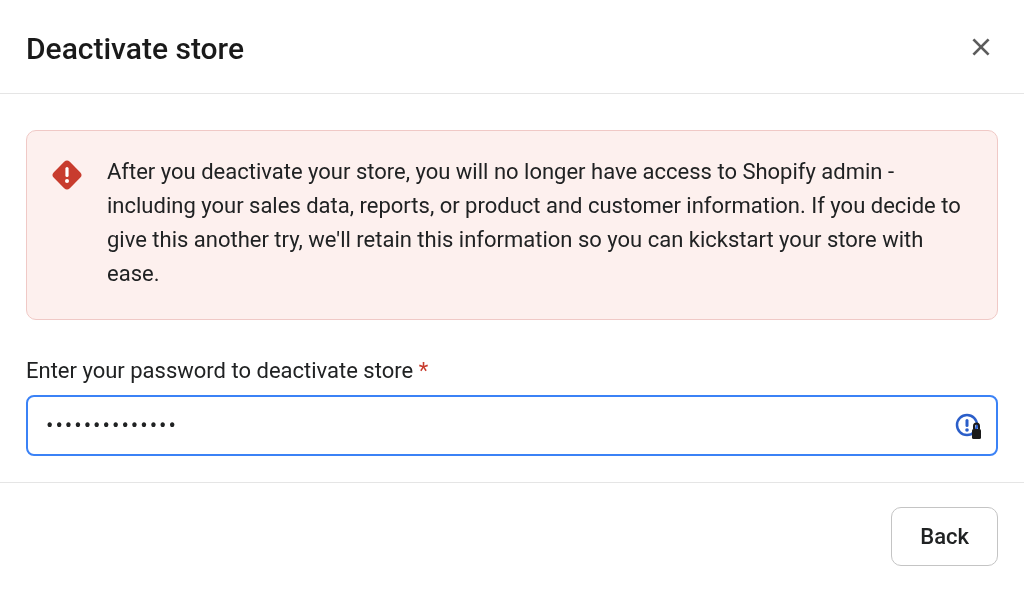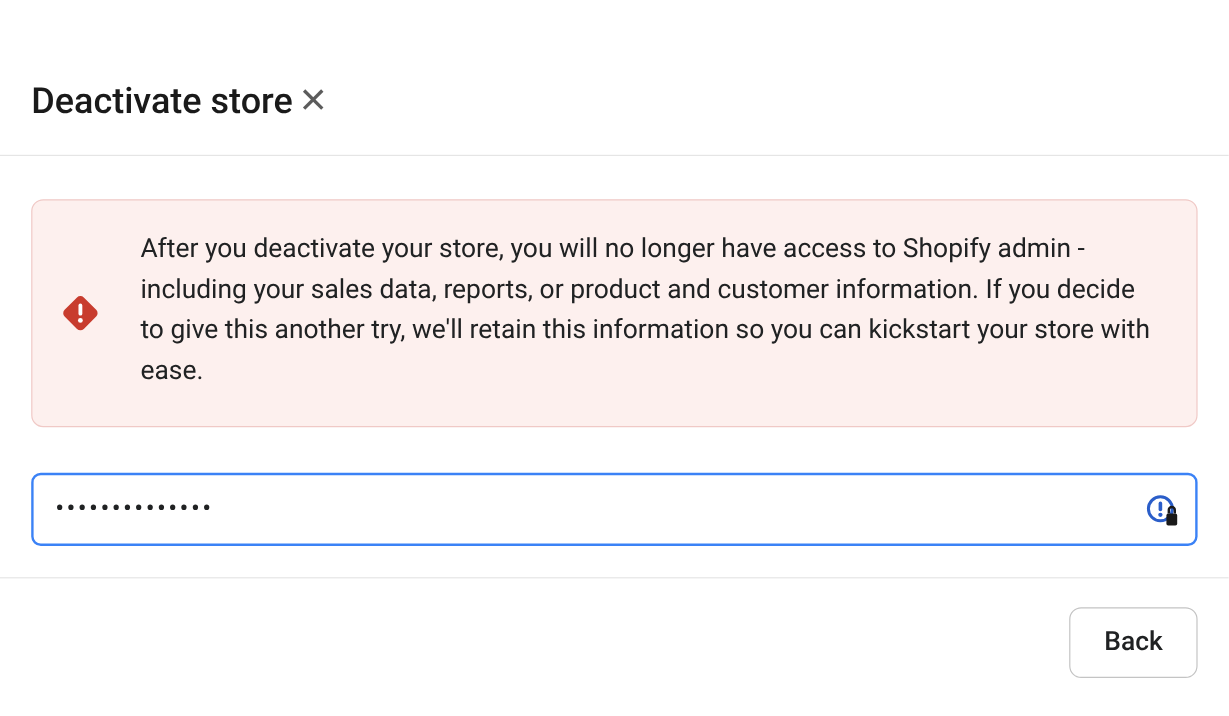--- a/index.html
+++ b/index.html
@@ -9,25 +9,24 @@
     }
     body {
       font-family: -apple-system, BlinkMacSystemFont, "Segoe UI", Roboto, Helvetica, Arial, sans-serif;
       background: #ffffff;
       color: #202223;
       width: 1024px;
       height: 597px;
     }
     .modal-header {
       display: flex;
-      justify-content: flex-start;
+      justify-content: space-between;
       align-items: center;
       padding: 30px 26px 26px 26px;
       border-bottom: 1px solid #e5e5e5;
-      margin-top: 36px;
     }
     .modal-title {
       font-size: 30px;
       font-weight: 500;
       color: #1a1a1a;
     }
     .close-btn {
       background: none;
       border: none;
       cursor: pointer;
@@ -41,22 +40,22 @@
       width: 26px;
       height: 26px;
       stroke: #5c5c5c;
       stroke-width: 2.5;
     }
     .modal-body {
       padding: 36px 26px 26px 26px;
     }
     .alert-box {
       display: flex;
-      gap: 34px;
-      align-items: center;
+      gap: 24px;
+      align-items: flex-start;
       background: #fdf0ee;
       border: 1px solid #f0c9c6;
       border-radius: 10px;
       padding: 24px 28px 28px 24px;
       margin-bottom: 38px;
     }
     .alert-icon {
       flex-shrink: 0;
       width: 32px;
       height: 32px;
@@ -153,20 +152,24 @@
     <span class="alert-icon">
       <svg viewBox="0 0 32 32">
         <rect x="16" y="0" width="22.6" height="22.6" rx="4" transform="rotate(45 16 0)" fill="#c83c2e"></rect>
         <rect x="14.4" y="8" width="3.2" height="10" rx="1.6" fill="#ffffff"></rect>
         <circle cx="16" cy="22" r="2" fill="#ffffff"></circle>
       </svg>
     </span>
     <p class="alert-text">After you deactivate your store, you will no longer have access to Shopify admin - including your sales data, reports, or product and customer information. If you decide to give this another try, we'll retain this information so you can kickstart your store with ease.</p>
   </div>
 
+  <label class="input-label">
+    <span>Enter your password to deactivate store</span>
+    <span class="required-mark">*</span>
+  </label>
   <div class="input-wrapper">
     <input type="password" class="password-input" value="••••••••••••••" style="">
     <span class="input-suffix-icon">
       <svg viewBox="0 0 28 28">
         <circle cx="13" cy="13" r="10" fill="none" stroke="#2b5ec9" stroke-width="2.5"></circle>
         <rect x="11.5" y="7" width="3" height="8" rx="1.5" fill="#2b5ec9"></rect>
         <circle cx="13" cy="18" r="1.8" fill="#2b5ec9"></circle>
         <rect x="18" y="17" width="9" height="10" rx="1.5" fill="#1a1a1a"></rect>
         <path d="M 20 17 v -3 a 2.5 2.5 0 0 1 5 0 v 3" fill="none" stroke="#1a1a1a" stroke-width="2"></path>
       </svg>

